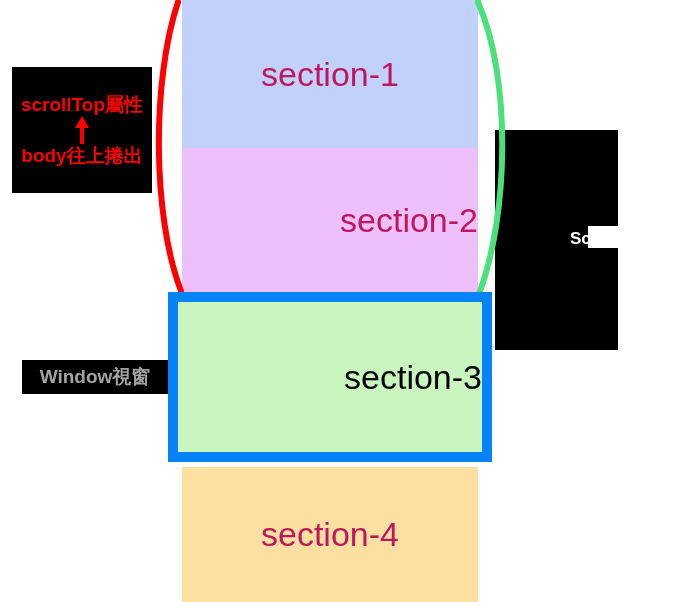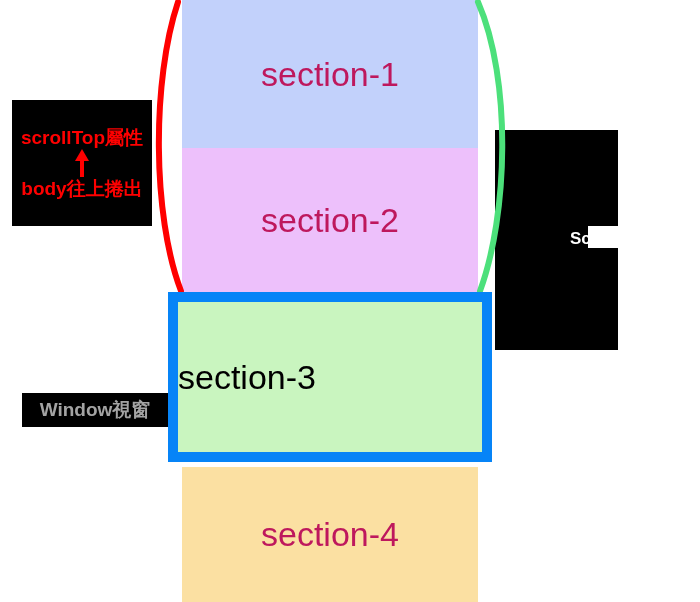--- a/index.html
+++ b/index.html
@@ -38,40 +38,41 @@
     width: 296px;
     height: 148px;
     background: #c2d1fb;
   }
   #section-2 {
     left: 182px;
     top: 148px;
     width: 296px;
     height: 144px;
     background: #edc0fb;
+    justify-content: flex-end;
   }
   #section-3-wrap {
     position: absolute;
     left: 168px;
     top: 292px;
     width: 324px;
     height: 170px;
     box-sizing: border-box;
     border: 10px solid #0684f7;
     background: #c9f5bf;
   }
   #section-3-label {
     position: absolute;
     left: 0;
     top: 0;
     right: 0;
     bottom: 0;
     display: flex;
     align-items: center;
-    justify-content: flex-start;
+    justify-content: flex-end;
     font-size: 34px;
     color: #000000;
     border-radius: 18px;
   }
   #section-4 {
     left: 182px;
     top: 467px;
     width: 296px;
     height: 135px;
     background: #fbe0a2;
@@ -89,21 +90,20 @@
 
   
   .anno-box {
     position: absolute;
     background: #000000;
     box-sizing: border-box;
     display: flex;
     flex-direction: column;
     align-items: center;
     justify-content: center;
-    margin-top: 33px;
   }
   #scrolltop-note {
     left: 12px;
     top: 67px;
     width: 140px;
     height: 126px;
     padding: 6px 2px;
   }
   .note-line {
     color: #ff0000;

